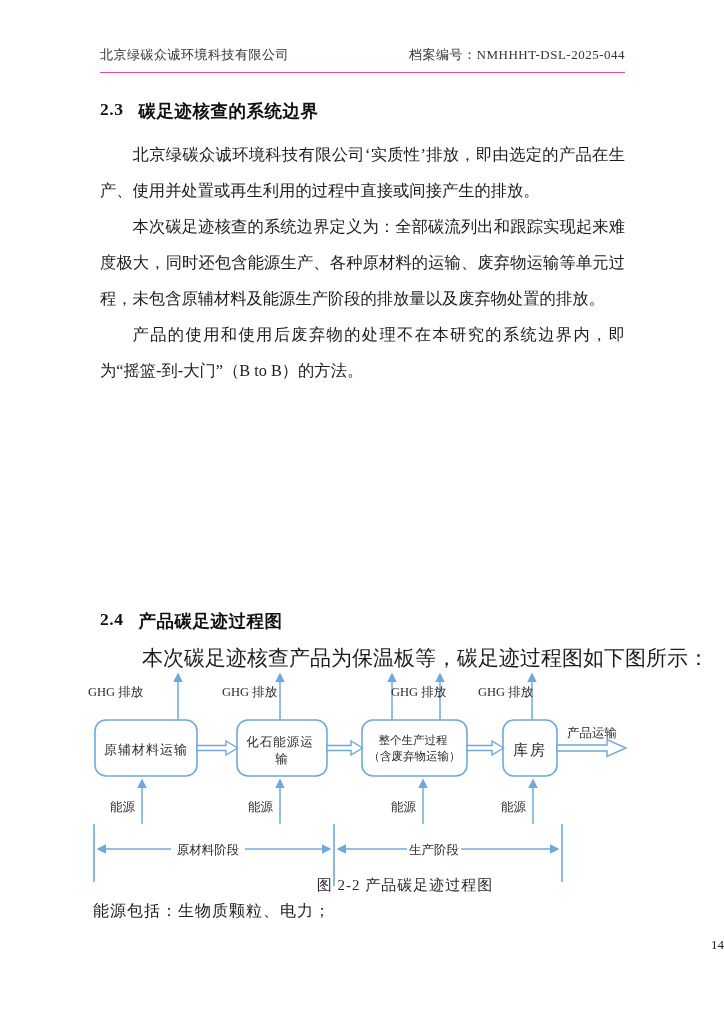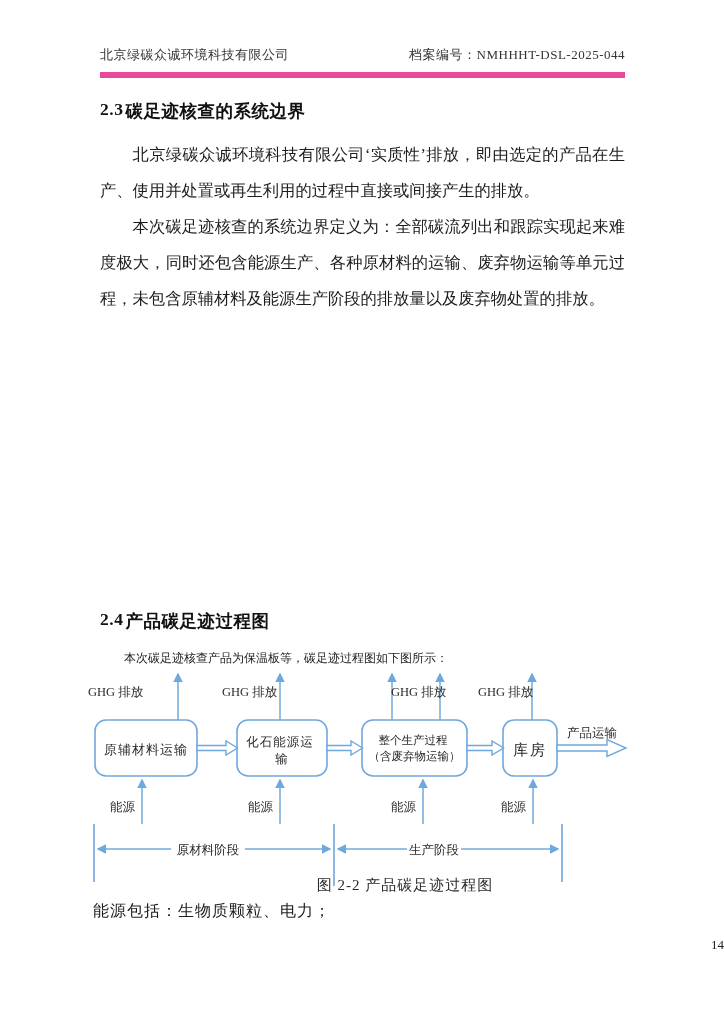--- a/index.html
+++ b/index.html
@@ -4,37 +4,37 @@
 <style>
   html,body{margin:0;padding:0;}
   body{
     width:724px;height:1024px;background:#ffffff;position:relative;
     font-family:"Liberation Serif","DejaVu Serif",serif;color:#1c1c1c;
     overflow:hidden;
   }
   .doc-header{
     position:absolute;left:100px;top:46px;width:525px;
     display:flex;justify-content:space-between;align-items:baseline;
-    border-bottom:6px solid #ec4899;padding-bottom:8px;
+    border-bottom:1px solid #ec4899;padding-bottom:8px;
     font-size:13px;color:#333;letter-spacing:0.5px;
   }
   .sec-heading{
-    position:absolute;left:100px;display:flex;gap:2px;
+    position:absolute;left:100px;display:flex;gap:15px;
     font-size:17.5px;font-weight:bold;color:#111;letter-spacing:0.5px;
   }
   #h23{top:99px;}
   #h24{top:609px;}
   .body-text{
     position:absolute;left:100px;top:137px;width:525px;
     font-size:16.3px;line-height:36px;text-align:justify;color:#1c1c1c;
   }
   .body-text p{margin:0;text-indent:2em;}
   #p5{
     position:absolute;left:100px;top:646px;width:540px;
-    font-size:12px;line-height:24px;text-indent:2em;white-space:nowrap;
+    font-size:21px;line-height:24px;text-indent:2em;white-space:nowrap;
   }
   #diagram{position:absolute;left:85px;top:660px;}
   #diagram text{font-family:"Liberation Serif","DejaVu Serif",serif;fill:#2a2a2a;}
   .note-line{
     position:absolute;left:93px;top:901px;font-size:16px;color:#1c1c1c;letter-spacing:1px;
   }
   .page-number{
     position:absolute;left:0;top:937px;width:724px;text-align:right;
     font-size:13px;color:#222;
   }
@@ -48,20 +48,21 @@
 </div>
 
 <div class="sec-heading" id="h23">
   <span>2.3</span>
   <span>碳足迹核查的系统边界</span>
 </div>
 
 <div class="body-text">
   <p>北京绿碳众诚环境科技有限公司‘实质性’排放，即由选定的产品在生产、使用并处置或再生利用的过程中直接或间接产生的排放。</p>
   <p>本次碳足迹核查的系统边界定义为：全部碳流列出和跟踪实现起来难度极大，同时还包含能源生产、各种原材料的运输、废弃物运输等单元过程，未包含原辅材料及能源生产阶段的排放量以及废弃物处置的排放。</p>
+  <p>产品的使用和使用后废弃物的处理不在本研究的系统边界内，即为“摇篮-到-大门”（B to B）的方法。</p>
 </div>
 
 <div class="sec-heading" id="h24">
   <span>2.4</span>
   <span>产品碳足迹过程图</span>
 </div>
 
 <div id="p5">本次碳足迹核查产品为保温板等，碳足迹过程图如下图所示：</div>
 
 <svg id="diagram" width="545" height="242" viewBox="0 0 545 242">

